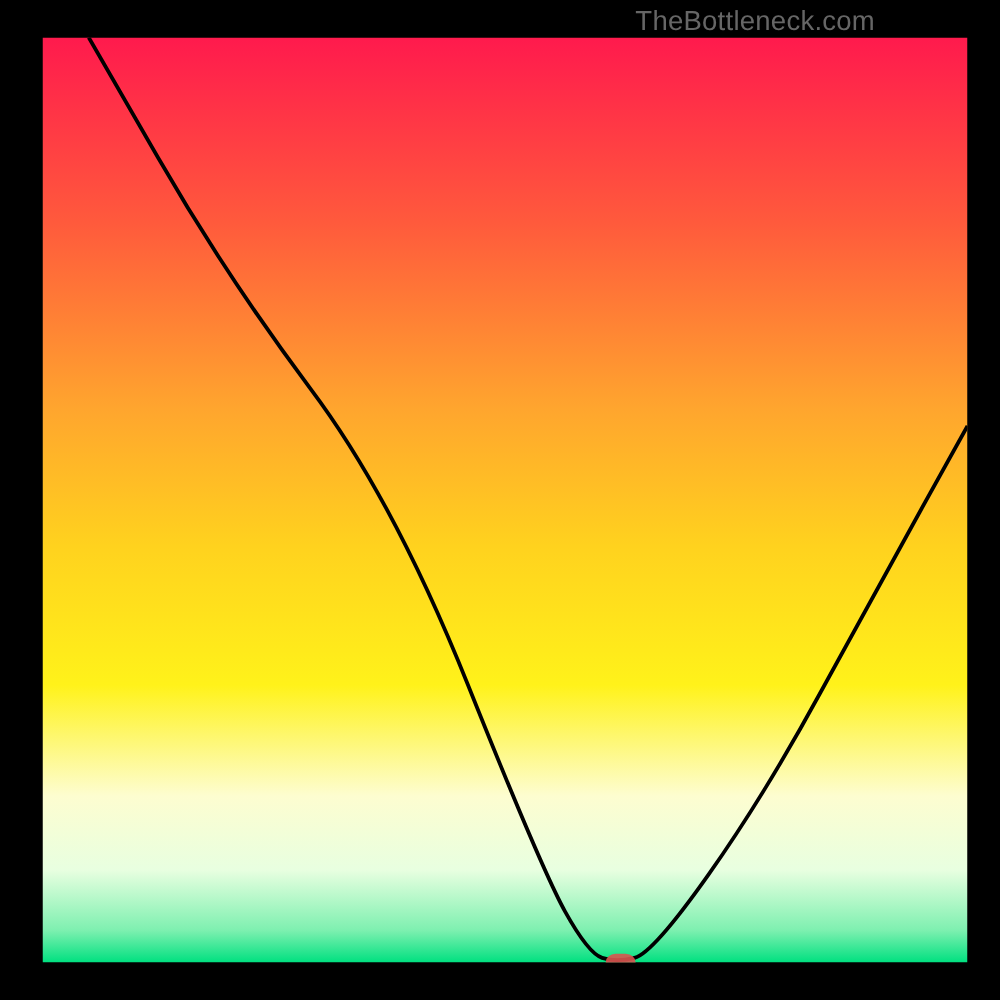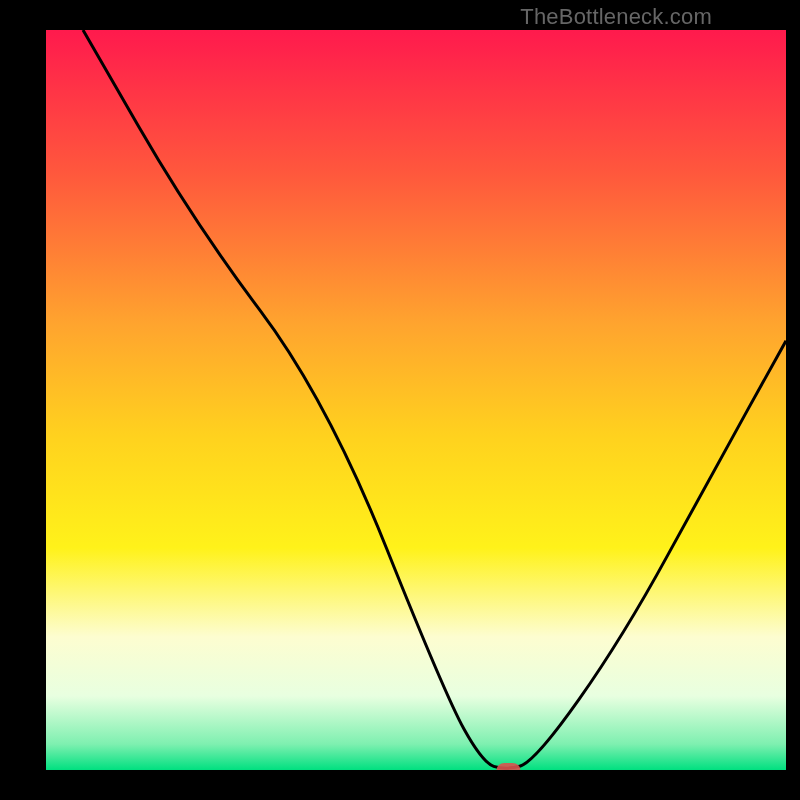--- a/index.html
+++ b/index.html
@@ -6,21 +6,21 @@
     margin: 0;
     padding: 0;
     width: 800px;
     height: 800px;
     background: #000;
     overflow: hidden;
     font-family: Arial, Helvetica, sans-serif;
   }
   .frame {
     position: absolute;
-    left: 16px; top: 0;
+    left: 4px; top: 0;
     width: 728px; height: 800px;
     background: #000;
     text-decoration: underline;
   }
   .plot {
     position: absolute;
     left: 30px;
     top: 30px;
     width: 740px;
     height: 740px;

